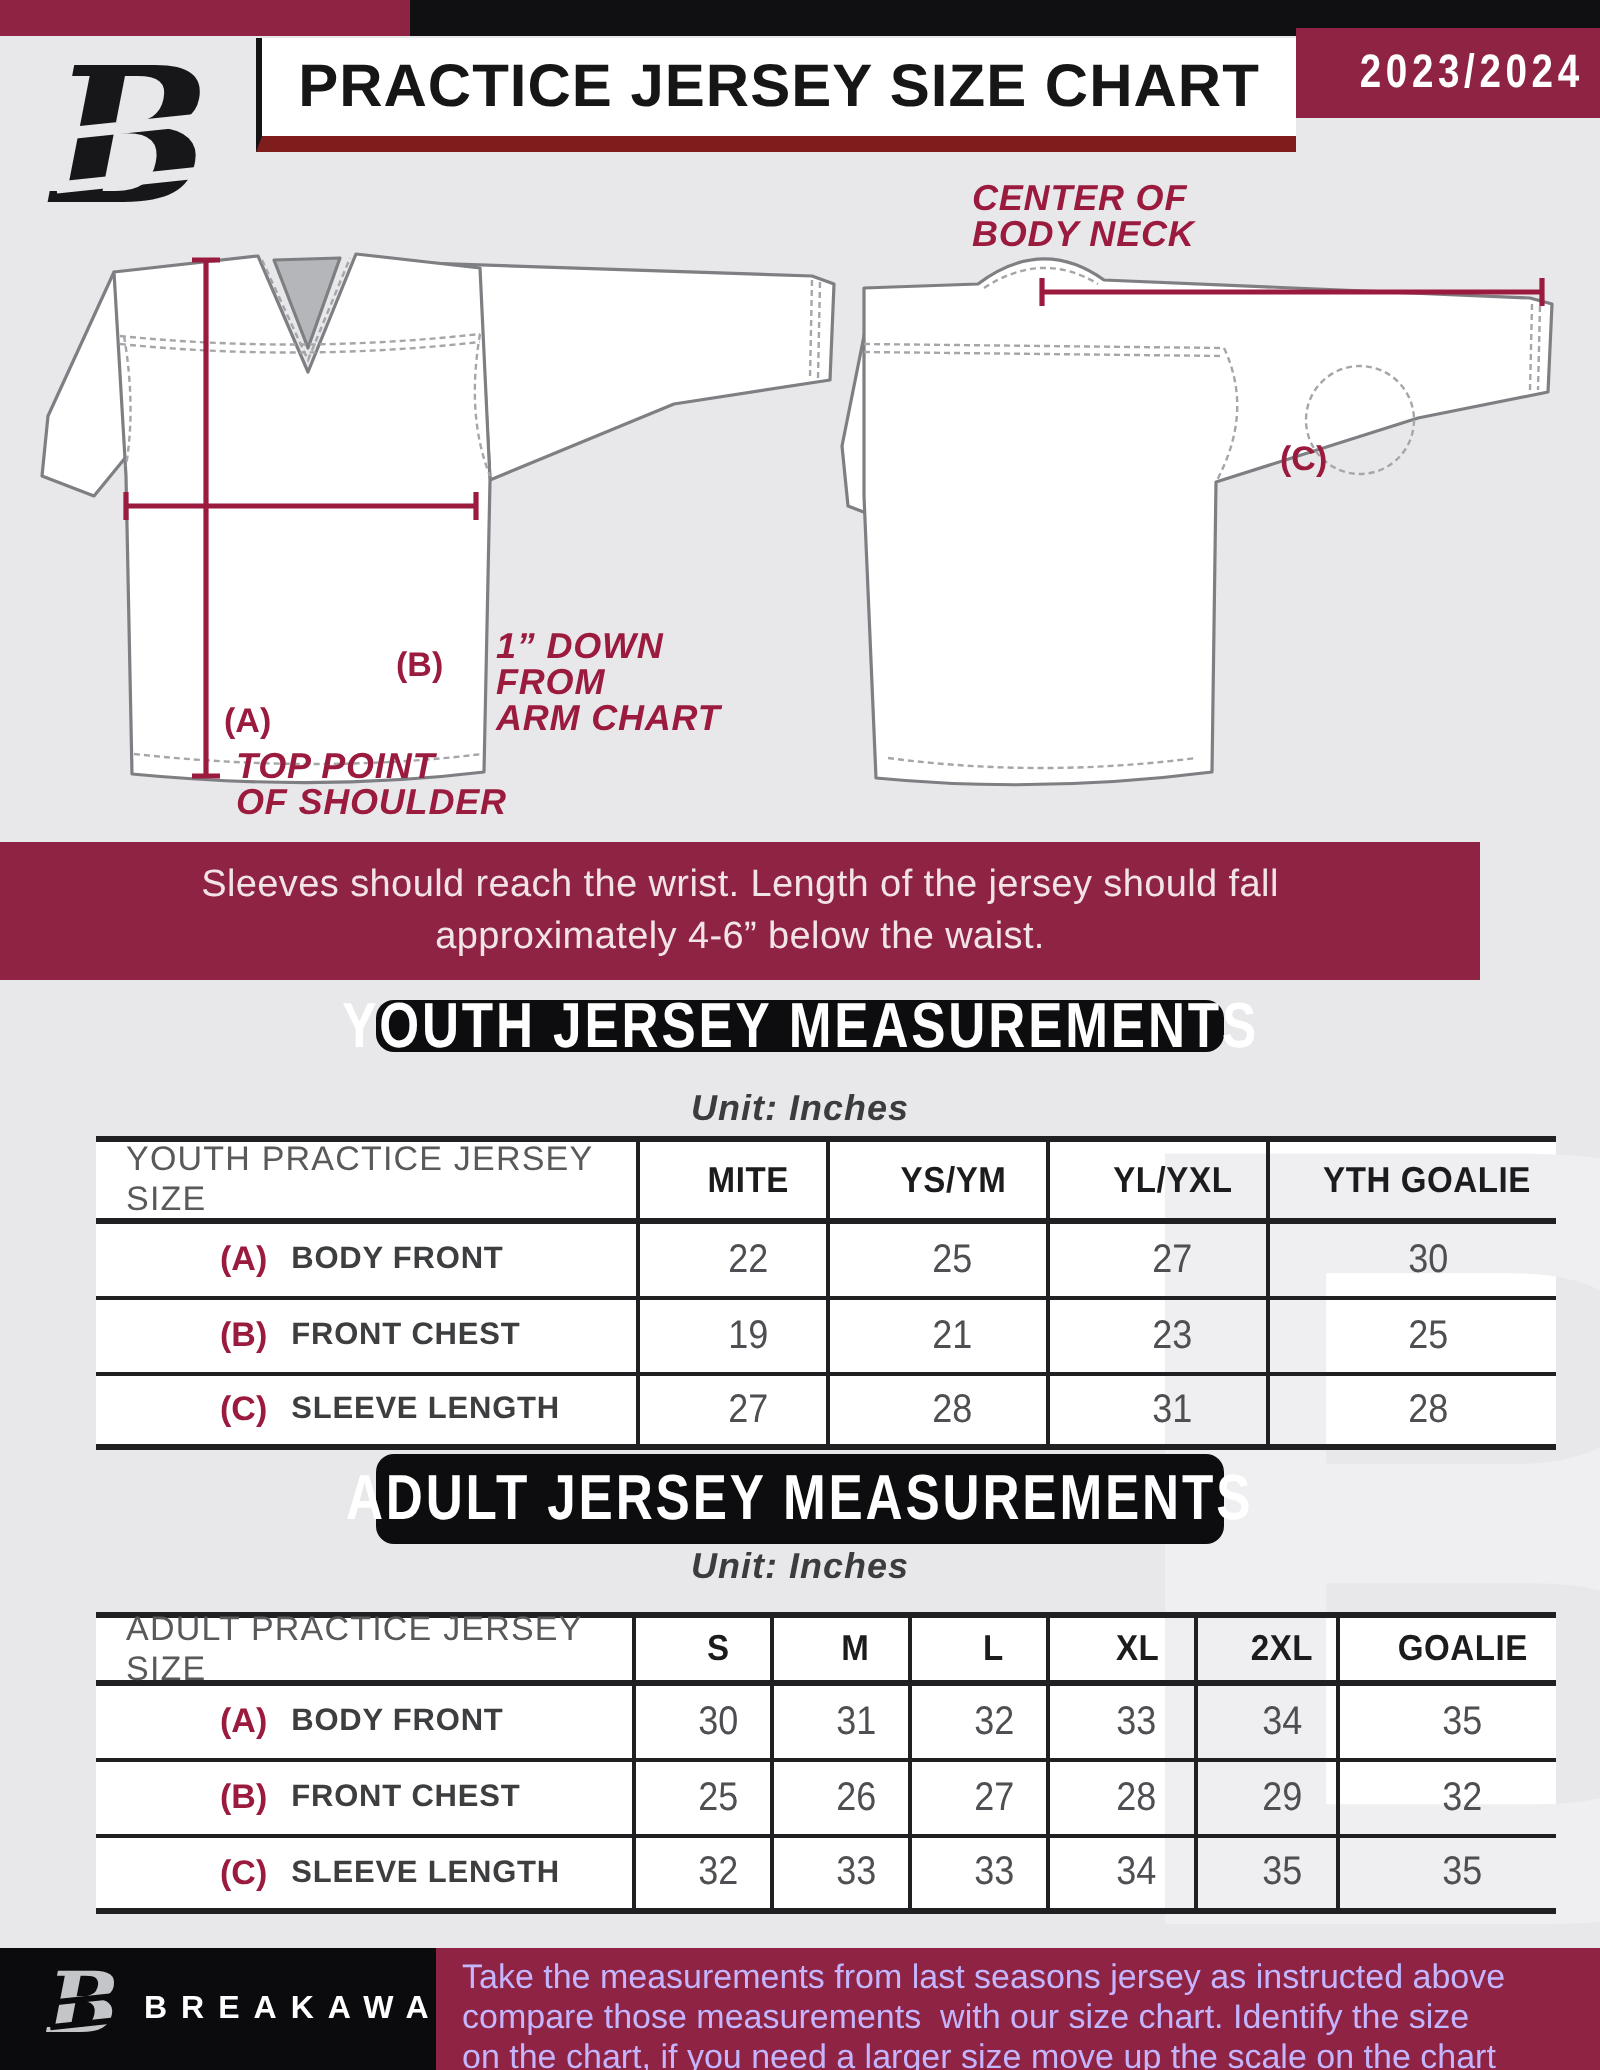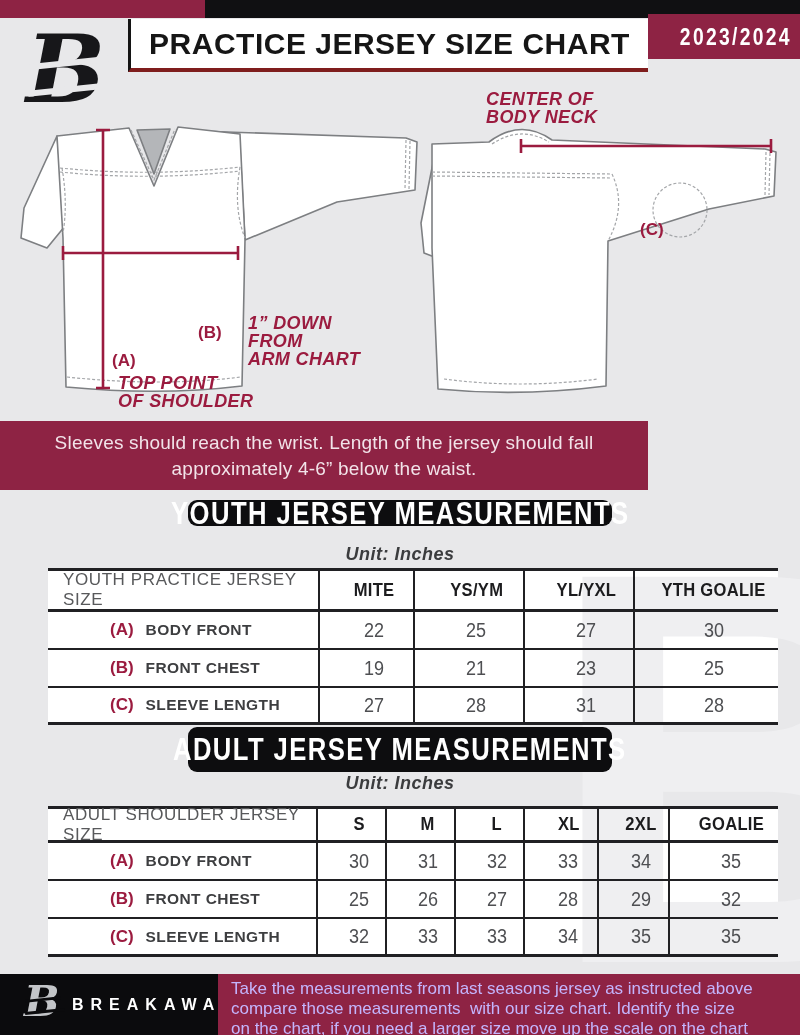--- a/index.html
+++ b/index.html
@@ -3,42 +3,42 @@
 <meta charset="utf-8">
 <style>
   html,body{margin:0;padding:0;}
   .page{position:relative;width:800px;height:1035px;overflow:hidden;background:#e8e8ea;
         font-family:"Liberation Sans",sans-serif;}
 
   
   .strip-maroon{position:absolute;left:0;top:0;width:205px;height:18px;background:#8e2344;}
   .strip-black{position:absolute;left:205px;top:0;width:595px;height:18px;background:#101012;}
   .title-box{position:absolute;left:128px;top:19px;width:517px;height:49px;background:#ffffff;
-             border-left:3px solid #141414;border-bottom:4px solid #7f1d1d;
+             border-left:3px solid #141414;border-bottom:8px solid #7f1d1d;
              display:flex;align-items:center;justify-content:center;}
   .title-box span{font-weight:bold;font-size:30px;letter-spacing:.5px;color:#161616;white-space:nowrap;}
   .year-box{position:absolute;left:648px;top:14px;width:176px;height:45px;background:#8e2344;
             display:flex;align-items:center;justify-content:center;}
   .year-box span{color:#fff;font-weight:bold;font-size:21px;letter-spacing:2.5px;
                  display:inline-block;transform:scale(.92,1.12);white-space:nowrap;}
   .logo-wrap{position:absolute;left:26px;top:22px;width:104px;height:112px;}
   .logo-glyph{font-family:"DejaVu Serif",serif;font-style:italic;font-weight:bold;font-size:94px;
               line-height:1.0;color:#17171a;display:block;}
   .logo-stripe{position:absolute;background:#e8e8ea;height:6px;left:2px;}
   .logo-stripe.s1{top:38px;width:82px;transform:rotate(-6deg);}
   .logo-stripe.s2{top:64px;width:92px;transform:rotate(-6deg);}
 
   
   .diagrams{position:absolute;left:0;top:68px;width:800px;height:353px;}
   .anno{position:absolute;color:#9b1b3f;font-style:italic;font-size:18px;line-height:18px;
         letter-spacing:.4px;font-weight:bold;}
   .anno-key{position:absolute;color:#9b1b3f;font-weight:bold;font-size:17px;font-style:normal;}
 
   
-  .banner{position:absolute;left:0;top:421px;width:648px;height:69px;background:#8e2344;
+  .banner{position:absolute;left:0;top:421px;width:740px;height:69px;background:#8e2344;
           display:flex;flex-direction:column;align-items:center;justify-content:center;}
   .banner div{color:#f2e3e9;font-size:19px;line-height:26px;letter-spacing:.2px;}
 
   
   .band{position:absolute;left:48px;width:730px;background:#ffffff;z-index:0;}
   .band.youth{top:568px;height:157px;}
   .band.adult{top:806px;height:151px;}
   .watermark{position:absolute;left:545px;top:552px;z-index:1;overflow:visible;pointer-events:none;}
   .watermark text{font-family:"Liberation Sans",sans-serif;font-weight:bold;fill:#efeff1;}
 
@@ -243,21 +243,21 @@
         <span class="val">28</span>
       </div>
   </div>
 
   <div class="sec-title adult">
     <span>ADULT JERSEY MEASUREMENTS</span>
   </div>
   <div class="unit adult">Unit: Inches</div>
 
   <div class="size-table adult">
-    <div class="c top lblh">ADULT SHOULDER JERSEY SIZE</div>
+    <div class="c top lblh">ADULT PRACTICE JERSEY SIZE</div>
     <div class="c top vl">
         <span class="szh">S</span>
       </div>
     <div class="c top vl">
         <span class="szh">M</span>
       </div>
     <div class="c top vl">
         <span class="szh">L</span>
       </div>
     <div class="c top vl">

